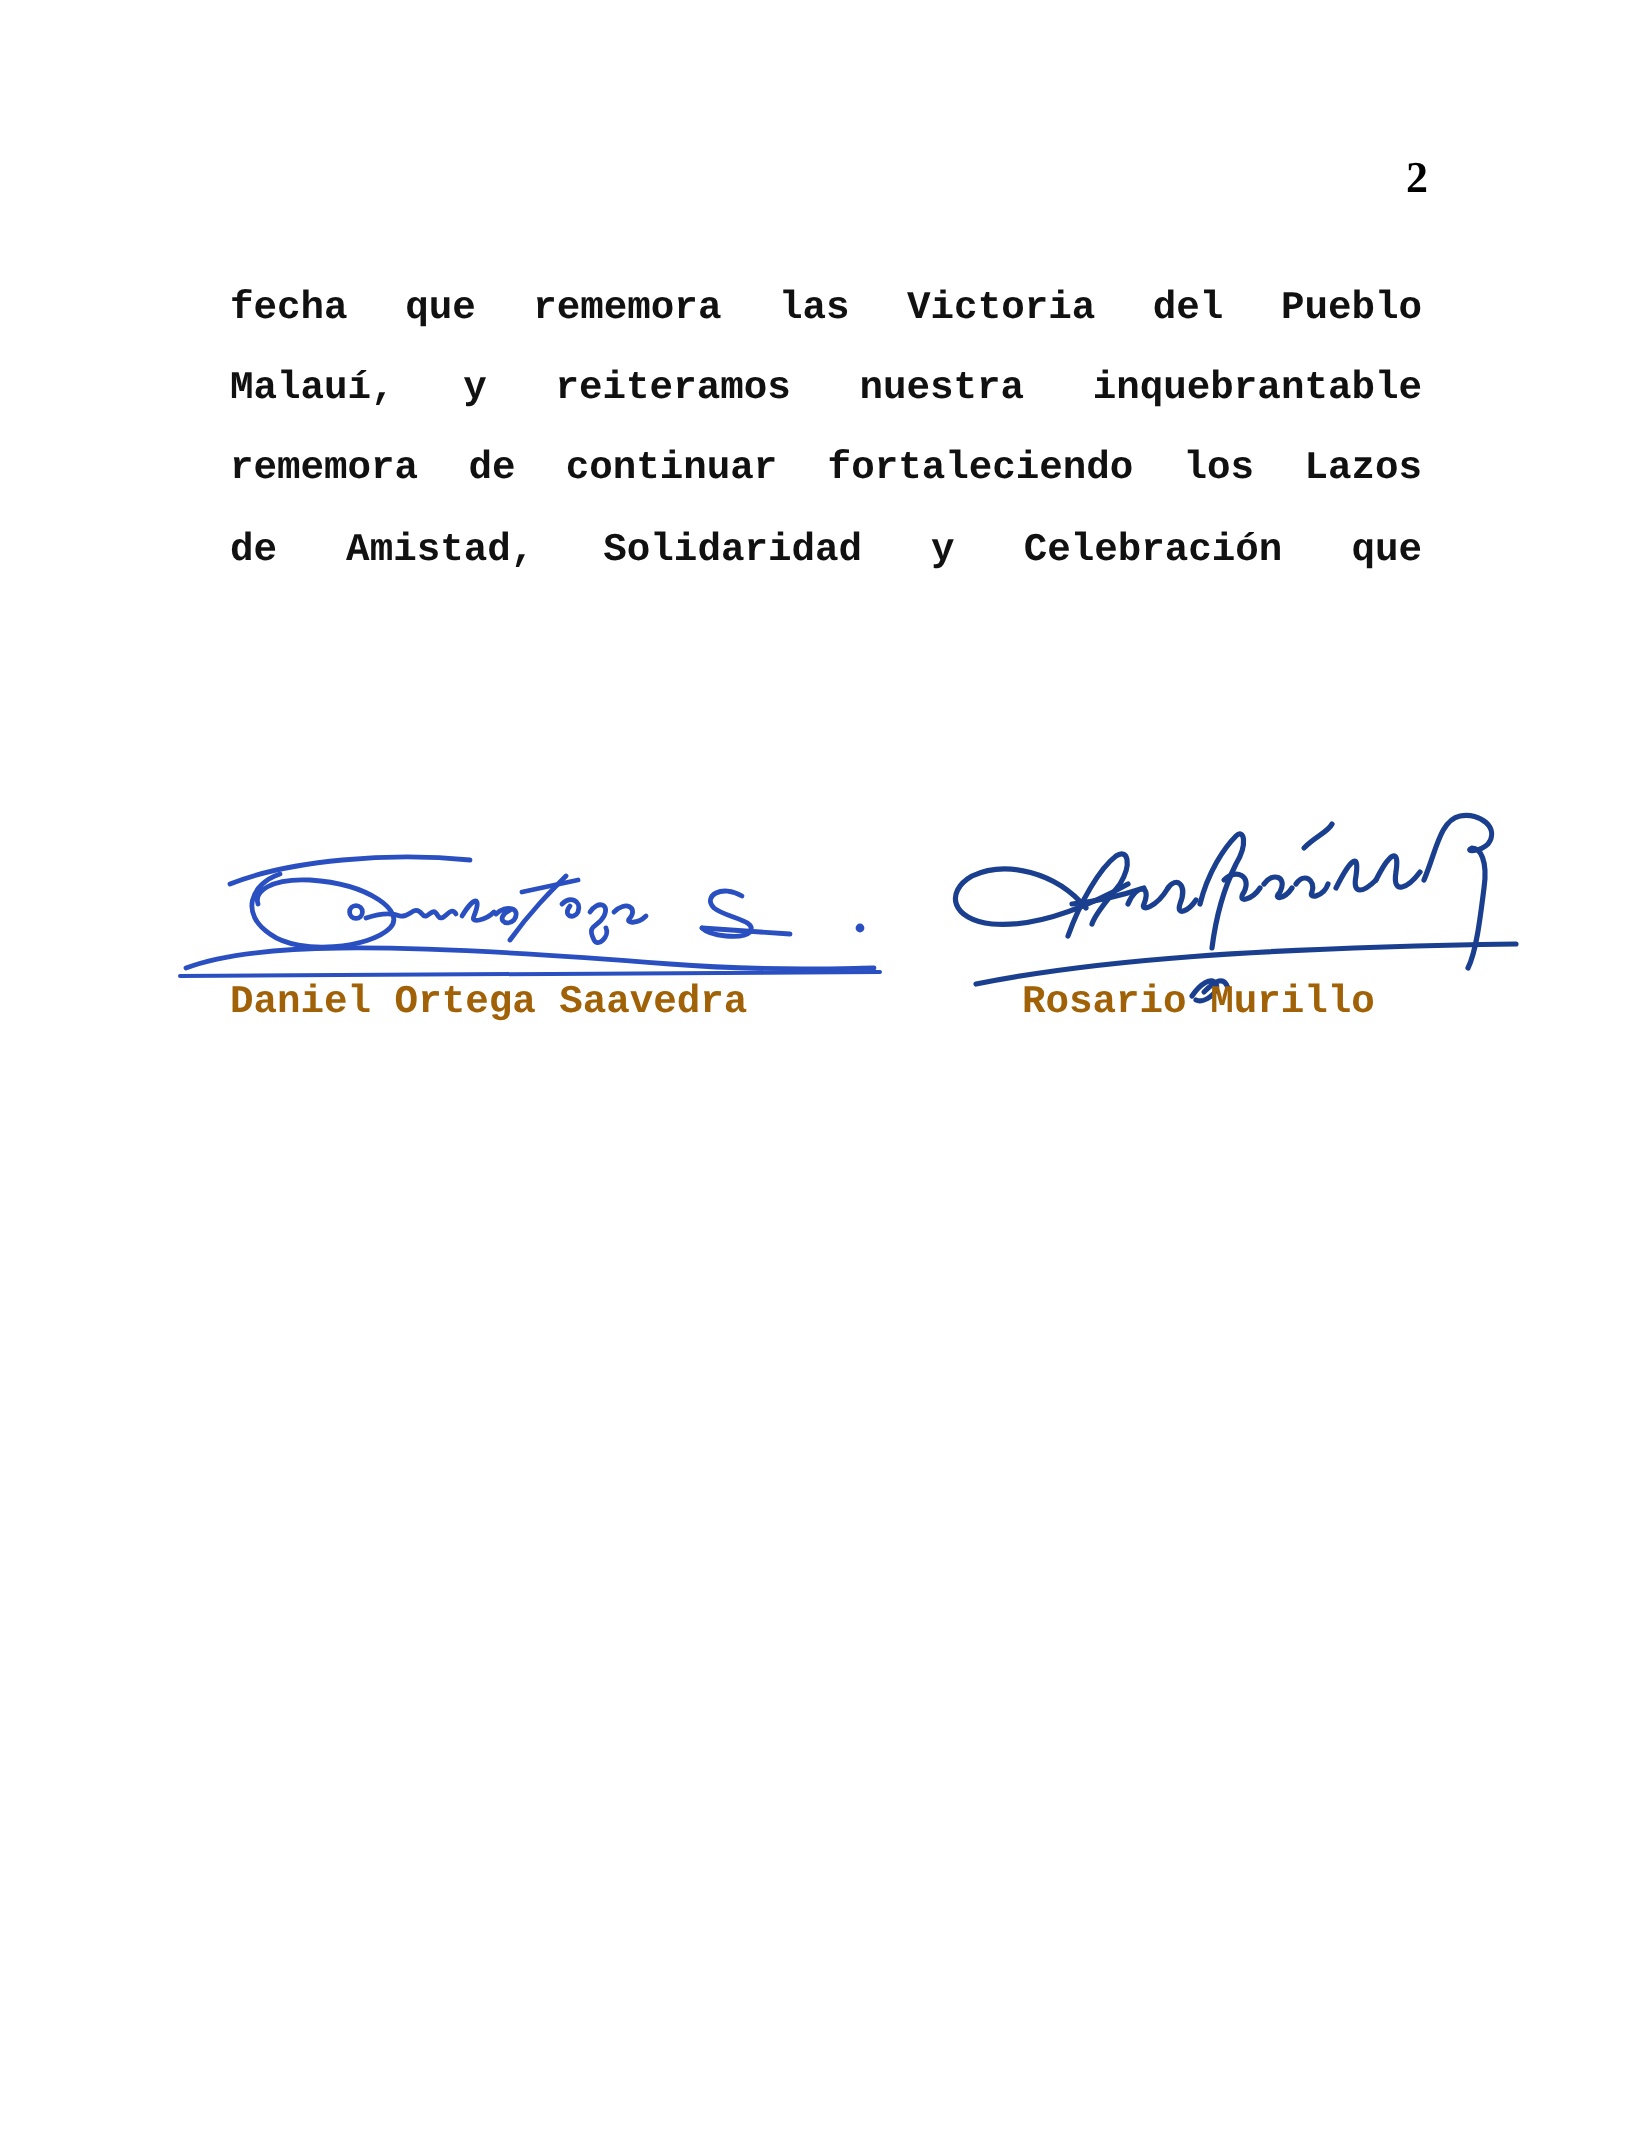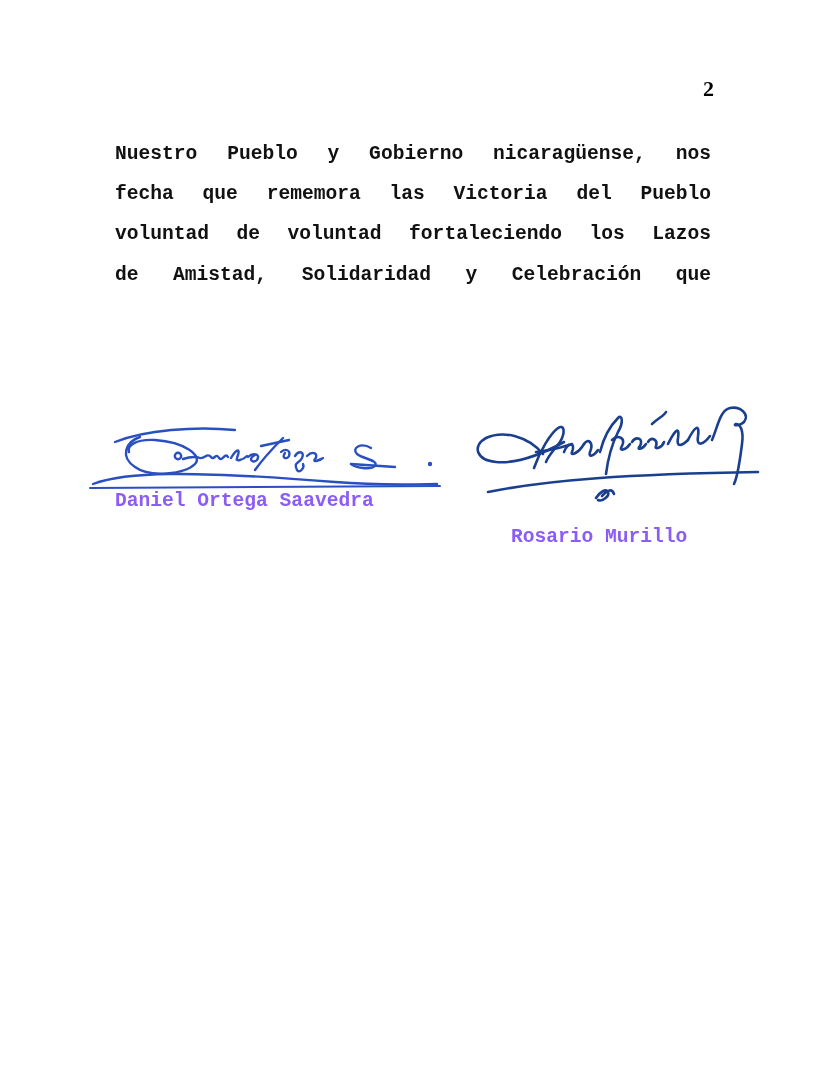--- a/index.html
+++ b/index.html
@@ -70,44 +70,43 @@
     }
     .sig-svg {
       position: absolute;
       left: 0; top: 0;
     }
     .signer-name {
       position: absolute;
       font-family: "Liberation Mono", "DejaVu Sans Mono", monospace;
       font-weight: bold;
       font-size: 19.6px;
-      color: #8b5cf6;
+      color: #a16207;
       white-space: nowrap;
     }
     .name-left {
       left: 30px;
       top: 78px;
     }
     .name-right {
       left: 43px;
       top: 94px;
-      margin-top: 36px;
     }
   </style>
 </head>
 <body>
 
 <div class="page">
 
   <div class="page-number">2</div>
 
   <div class="body-text">
-    <span class="line">Nuestro Pueblo y Gobierno nicaragüense, nos</span>
     <span class="line">fecha que rememora las Victoria del Pueblo</span>
-    <span class="line">voluntad de voluntad fortaleciendo los Lazos</span>
+    <span class="line">Malauí, y reiteramos nuestra inquebrantable</span>
+    <span class="line">rememora de continuar fortaleciendo los Lazos</span>
     <span class="line">de Amistad, Solidaridad y Celebración que</span>
   </div>
 
   <div class="signature-block sig-left">
     <svg class="sig-svg" width="360" height="110" viewBox="0 0 360 110">
       <g fill="none" stroke="#2a4fc0" stroke-width="2.4" stroke-linecap="round" stroke-linejoin="round">
 
         <path d="M30 30 C 60 18, 110 14, 150 18"></path>
         <path d="M55 25 C 40 30, 35 45, 50 55 C 65 66, 100 62, 110 52 C 118 44, 100 30, 70 28 C 50 27, 42 34, 44 40"></path>
 

